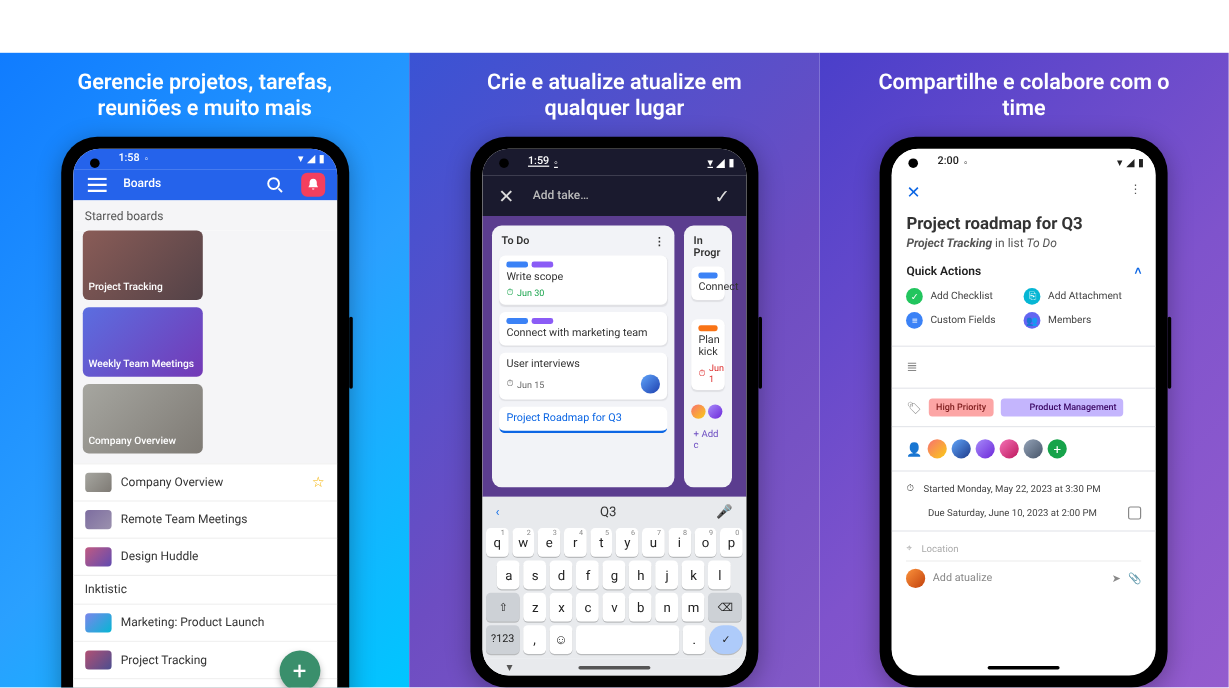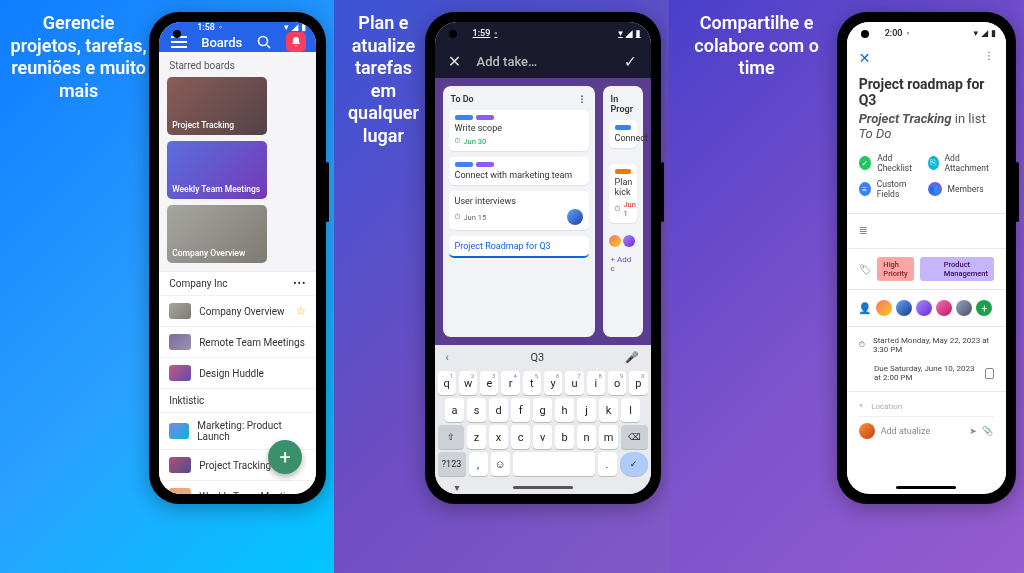--- a/index.html
+++ b/index.html
@@ -5,23 +5,25 @@
   * { box-sizing: border-box; margin: 0; padding: 0; }
   body {
     width: 1024px; height: 573px;
     font-family: -apple-system, "Segoe UI", Roboto, Helvetica, Arial, sans-serif;
     display: flex;
     overflow: hidden;
   }
   .panel {
     flex: 1;
     display: flex;
-    align-items: flex-start;
+    flex-direction: column;
+    align-items: center;
     padding: 12px 8px 0;
     position: relative;
+    margin-top: 44px;
   }
   .panel-1 { background: linear-gradient(135deg, #107cff 0%, #2aa0ff 55%, #00c6ff 100%); }
   .panel-2 { background: linear-gradient(135deg, #3a53d4 0%, #6d4dc2 55%, #8359c7 100%); }
   .panel-3 { background: linear-gradient(135deg, #4a3fca 0%, #7f53cc 55%, #945cce 100%); }
   .headline {
     color: #fff; font-weight: 600; font-size: 18px; text-align: center;
     line-height: 1.25; margin-bottom: 10px; white-space: pre-line;
     min-height: 48px; display: flex; align-items: center; justify-content: center;
   }
 
@@ -49,21 +51,21 @@
     padding: 0 10px; font-size: 9px; font-weight:500;
   }
   .statusbar.light { color:#fff; }
   .statusbar.dark { color:#222; }
   .sb-left { display:flex; align-items:center; gap:4px; padding-left:28px;}
   .sb-right { display:flex; align-items:center; gap:3px; }
 
   
   .appbar-blue { background:#2563eb; color:#fff; }
   .appbar { display:flex; align-items:center; height:34px; padding:0 10px; gap:12px; }
-  .appbar .title { font-size:13px; font-weight:500; flex:1; }
+  .appbar .title { font-size:10px; font-weight:500; flex:1; }
   .icon-btn { width:20px; height:20px; display:flex; align-items:center; justify-content:center; color:inherit; }
   .bell-badge { width:20px; height:20px; background:#f43f5e; border-radius:5px; display:flex; align-items:center; justify-content:center; }
 
   .section-label { font-size:10px; color:#555; padding:8px 10px 6px; background:#f5f5f7; }
   .board-grid { display:flex; flex-wrap:wrap; gap:6px; padding:0 8px 8px; background:#f5f5f7;}
   .board-card {
     width: 100px; height:58px; border-radius:5px;
     display:flex; align-items:flex-end; padding:5px;
     font-size:8.5px; color:#fff; font-weight:500;
   }
@@ -116,21 +118,21 @@
   .key.wide{ max-width:28px; font-size:9px; background:#cdd1d6;}
   .key.space{ max-width:100px;}
   .key.enter{ background:#aecbfa; border-radius:14px;}
   .key sup{ position:absolute; top:1px; right:3px; font-size:6px; color:#888;}
 
   
   .p3-top{ background:#fff;}
   .card-detail{ flex:1; background:#fff; overflow:hidden; padding:0 12px; font-size:10px; color:#333;}
   .cd-header{ display:flex; justify-content:space-between; padding:6px 0;}
   .cd-title{ font-size:14px; font-weight:700; margin-top:4px;}
-  .cd-sub{ font-size:13px; color:#555; margin:3px 0 8px;}
+  .cd-sub{ font-size:10px; color:#555; margin:3px 0 8px;}
   .cd-sub b{ font-style:italic;}
   .qa-head{ display:flex; justify-content:space-between; font-size:10px; font-weight:600; color:#222; padding:4px 0;}
   .qa-grid{ display:flex; flex-wrap:wrap; gap:6px 4px; padding:4px 0 10px;}
   .qa-item{ width:48%; display:flex; align-items:center; gap:6px; font-size:8.5px; color:#444;}
   .qa-icon{ width:14px; height:14px; border-radius:50%; display:flex; align-items:center; justify-content:center; font-size:8px; color:#fff;}
   .qi1{background:#22c55e;} .qi2{background:#06b6d4;} .qi3{background:#3b82f6;} .qi4{background:#6366f1;}
   .hr{ height:1px; background:#e5e7eb; margin:4px -12px;}
   .desc{ display:flex; gap:8px; padding:6px 0; font-size:8px; color:#444; line-height:1.3;}
   .desc .dicon{ color:#888; font-size:11px;}
   .labels{ display:flex; gap:6px; align-items:center; padding:4px 0;}
@@ -197,24 +199,20 @@
             <span>Project Tracking</span>
           </div>
         <div class="board-card bc2">
             <span>Weekly Team Meetings</span>
           </div>
         <div class="board-card bc3">
             <span>Company Overview</span>
           </div>
       </div>
 
-      <div class="ws-header">
-        <span>Company Inc</span>
-        <span class="dots">•••</span>
-      </div>
       <div class="list-row">
           <div class="thumb t1"></div>
           <span>Company Overview</span>
           <span class="star">☆</span>
         </div>
       <div class="list-row">
           <div class="thumb t3"></div>
           <span>Remote Team Meetings</span>
         </div>
       <div class="list-row">
@@ -239,21 +237,21 @@
         </div>
 
       <div class="fab">+</div>
       <div style="flex:1"></div>
 
     </div>
   </div>
 </div>
 
 <div class="panel panel-2">
-  <div class="headline">Plan e atualize tarefas em
+  <div class="headline">Crie e atualize atualize em
 qualquer lugar</div>
   <div class="phone">
     <div class="camera"></div>
     <div class="screen">
       <div class="statusbar light p2-top">
         <div class="sb-left">
             <span>1:59</span>
             <span>◦</span>
           </div>
         <div class="sb-right">
@@ -409,20 +407,24 @@
       <div class="card-detail">
         <div class="cd-header">
           <span style="font-size:14px;color:#0c66e4;">✕</span>
           <span style="color:#555;">⋮</span>
         </div>
         <div class="cd-title">Project roadmap for Q3</div>
         <div class="cd-sub">
           <b><span>Project Tracking</span></b><span> in list </span><i><span>To Do</span></i>
         </div>
 
+        <div class="qa-head">
+          <span>Quick Actions</span>
+          <span style="color:#0c66e4;">˄</span>
+        </div>
         <div class="qa-grid">
           <div class="qa-item">
               <span class="qa-icon qi1">✓</span>
               <span>Add Checklist</span>
             </div>
           <div class="qa-item">
               <span class="qa-icon qi2">⎘</span>
               <span>Add Attachment</span>
             </div>
           <div class="qa-item">

